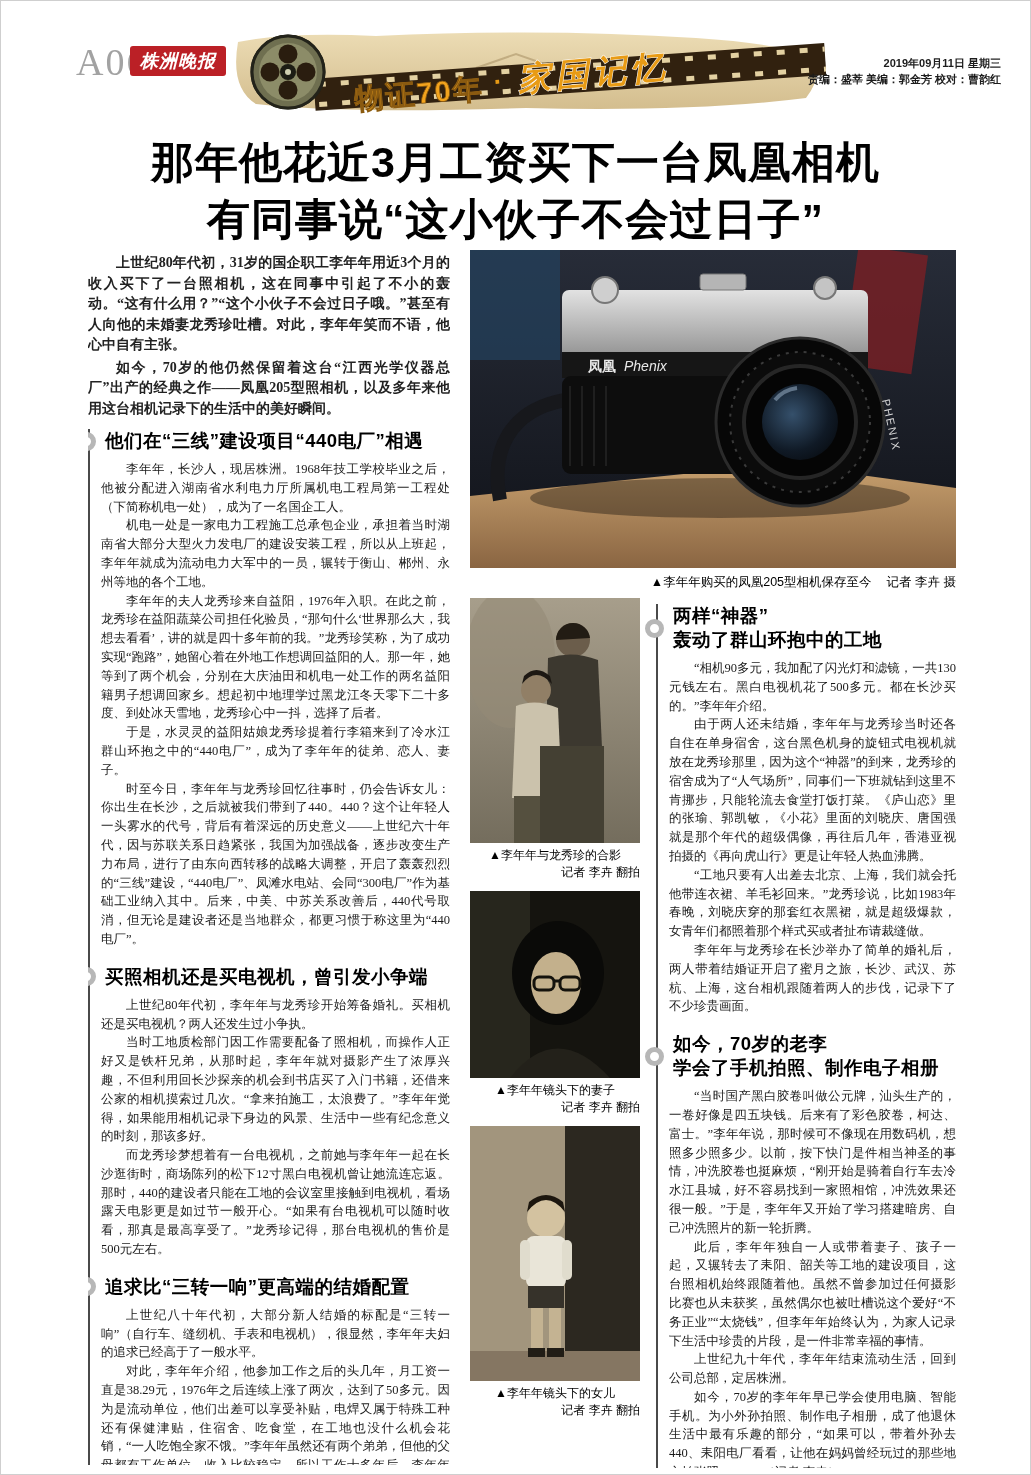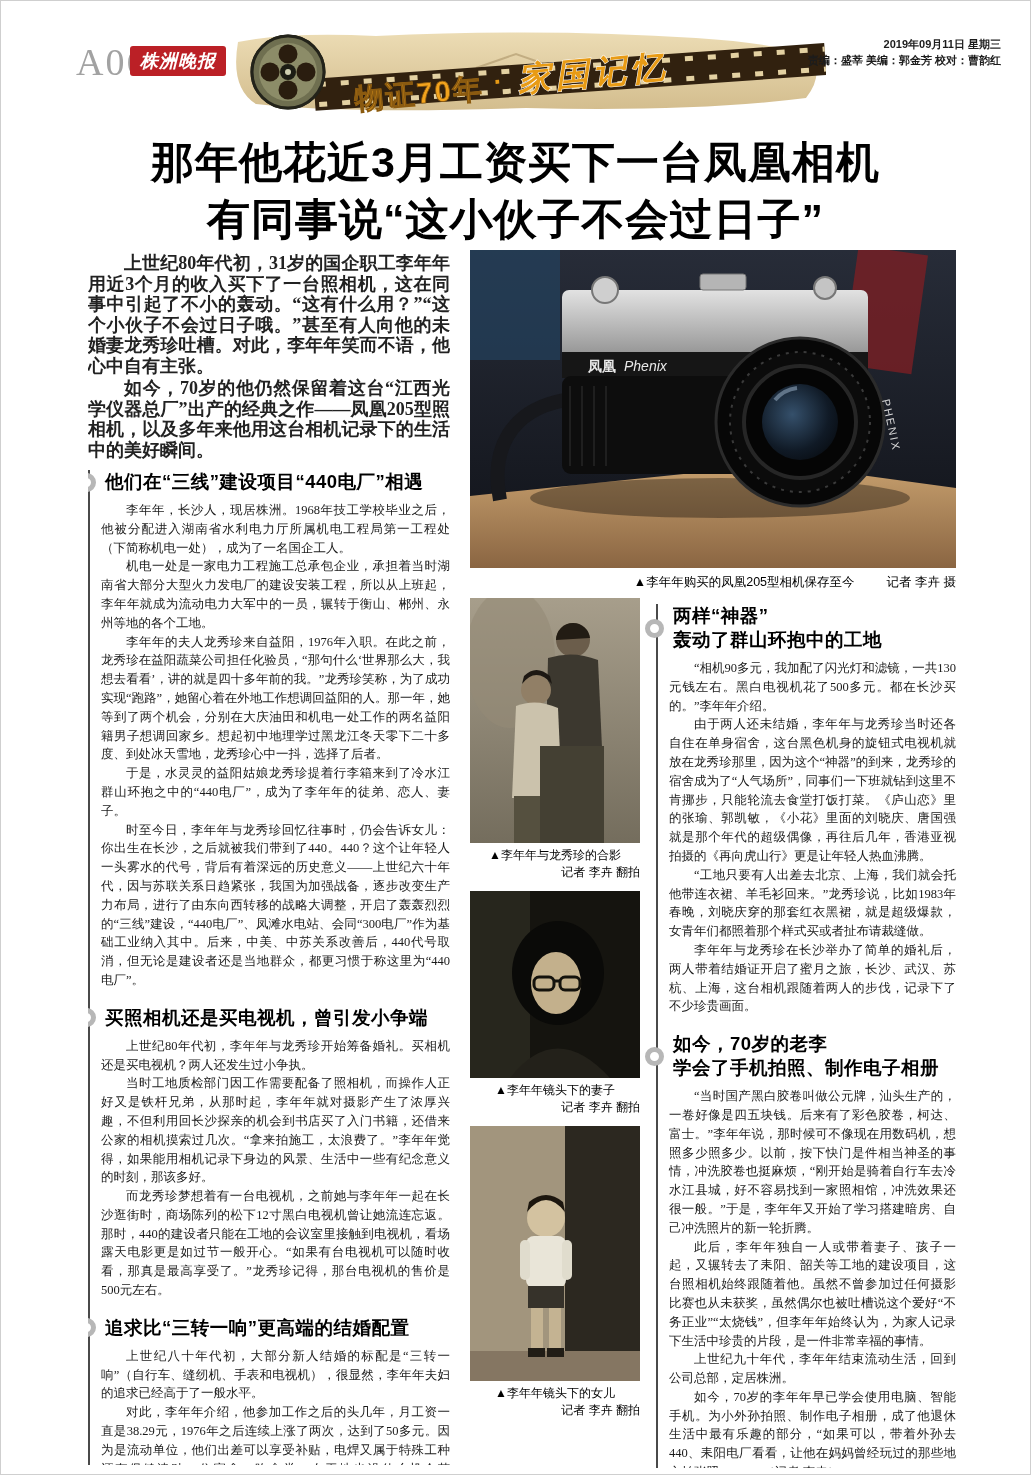--- a/index.html
+++ b/index.html
@@ -16,50 +16,50 @@
     font-size:38px; color:#a2a2a2; letter-spacing:2px; font-weight:400;
   }
   .paper-logo {
     position:absolute; left:130px; top:46px; width:96px; height:30px;
     background:#bb2026; color:#fff; display:flex; align-items:center; justify-content:center;
     font-weight:bold; font-style:italic; font-size:18px; letter-spacing:1px;
     border-radius:3px; font-family:"Liberation Serif",serif;
   }
   .banner { position:absolute; left:226px; top:28px; width:600px; height:88px; }
   .dateline {
-    position:absolute; right:30px; top:36px; text-align:right;
+    position:absolute; right:30px; top:55px; text-align:right;
     font-family:"Liberation Sans","DejaVu Sans",sans-serif;
     font-size:11px; line-height:16px; color:#1c1c1c; font-weight:bold;
   }
   
   .headline {
     position:absolute; left:0; top:134px; width:100%; margin:0;
     text-align:center; font-family:"Liberation Sans","DejaVu Sans",sans-serif;
     font-weight:900; font-size:43px; line-height:57px; color:#000; letter-spacing:1px;
   }
   
   .col-left { position:absolute; left:88px; top:253px; width:362px; height:1212px; overflow:hidden; }
-  .lead p { margin:0 0 2px 0; font-size:18px; line-height:20.5px; text-indent:2em; text-align:justify; font-weight:600; color:#222; }
+  .lead p { margin:0 0 2px 0; font-size:14px; line-height:20.5px; text-indent:2em; text-align:justify; font-weight:600; color:#222; }
   .sections { border-left:2px solid #4a4a4a; margin-top:10px; }
   .sections section { padding:0 0 12px 11px; }
   .sec-head { display:flex; align-items:center; margin:4px 0 7px -24px; }
   .ring {
     flex:none; width:9px; height:9px; border:5px solid #b7b7b7; border-radius:50%;
     background:#fff; margin-right:9px; box-sizing:content-box;
   }
   .sec-head h2 {
     margin:0; font-family:"Liberation Sans","DejaVu Sans",sans-serif;
     font-size:18.5px; line-height:24px; font-weight:700; color:#000; letter-spacing:0.5px;
   }
   .sections p { margin:0; font-size:12.5px; line-height:18.8px; text-indent:2em; text-align:justify; color:#1a1a1a; }
   
   .fig-camera { position:absolute; left:470px; top:250px; width:486px; margin:0; }
   .fig-camera svg { display:block; }
   .fig-camera figcaption {
-    margin-top:6px; display:flex; justify-content:flex-end; gap:32px;
+    margin-top:6px; display:flex; justify-content:flex-end; gap:15px;
     font-family:"Liberation Sans","DejaVu Sans",sans-serif; font-size:12.5px; color:#000;
   }
   .lower { position:absolute; left:470px; top:598px; width:486px; height:870px; display:flex; gap:16px; overflow:hidden; }
   .photo-col { width:170px; flex:none; }
   .photo-col figure { margin:0 0 10px 0; }
   .photo-col svg { display:block; }
   .photo-col figcaption {
     margin-top:4px; font-family:"Liberation Sans","DejaVu Sans",sans-serif;
     font-size:12px; line-height:17px; color:#000;
   }

